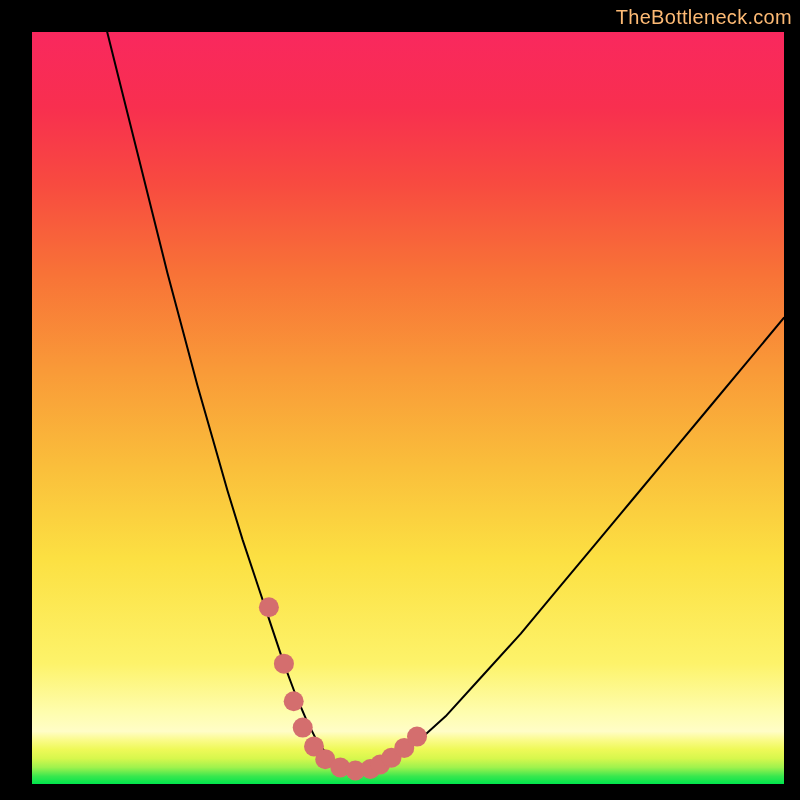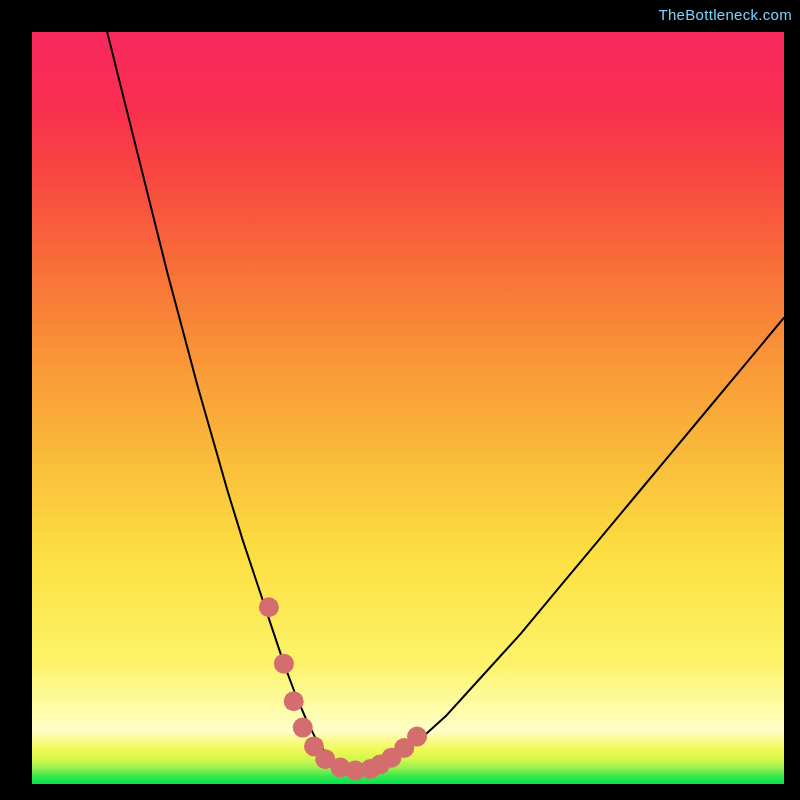--- a/index.html
+++ b/index.html
@@ -37,22 +37,22 @@
       #f99a38 55%,
       #f87237 68%,
       #f84a40 80%,
       #f82f4f 90%,
       #f9285e 100%);
   }
   .watermark {
     position: absolute;
     top: 6px;
     right: 8px;
-    color: #7dd3fc;
-    font-size: 15px;
+    color: #fdba74;
+    font-size: 20px;
     font-weight: 400;
     letter-spacing: 0.3px;
     margin-left: 10px;
   }
   svg { display: block; }
 </style>
 </head>
 <body>
 
 <div class="frame">

